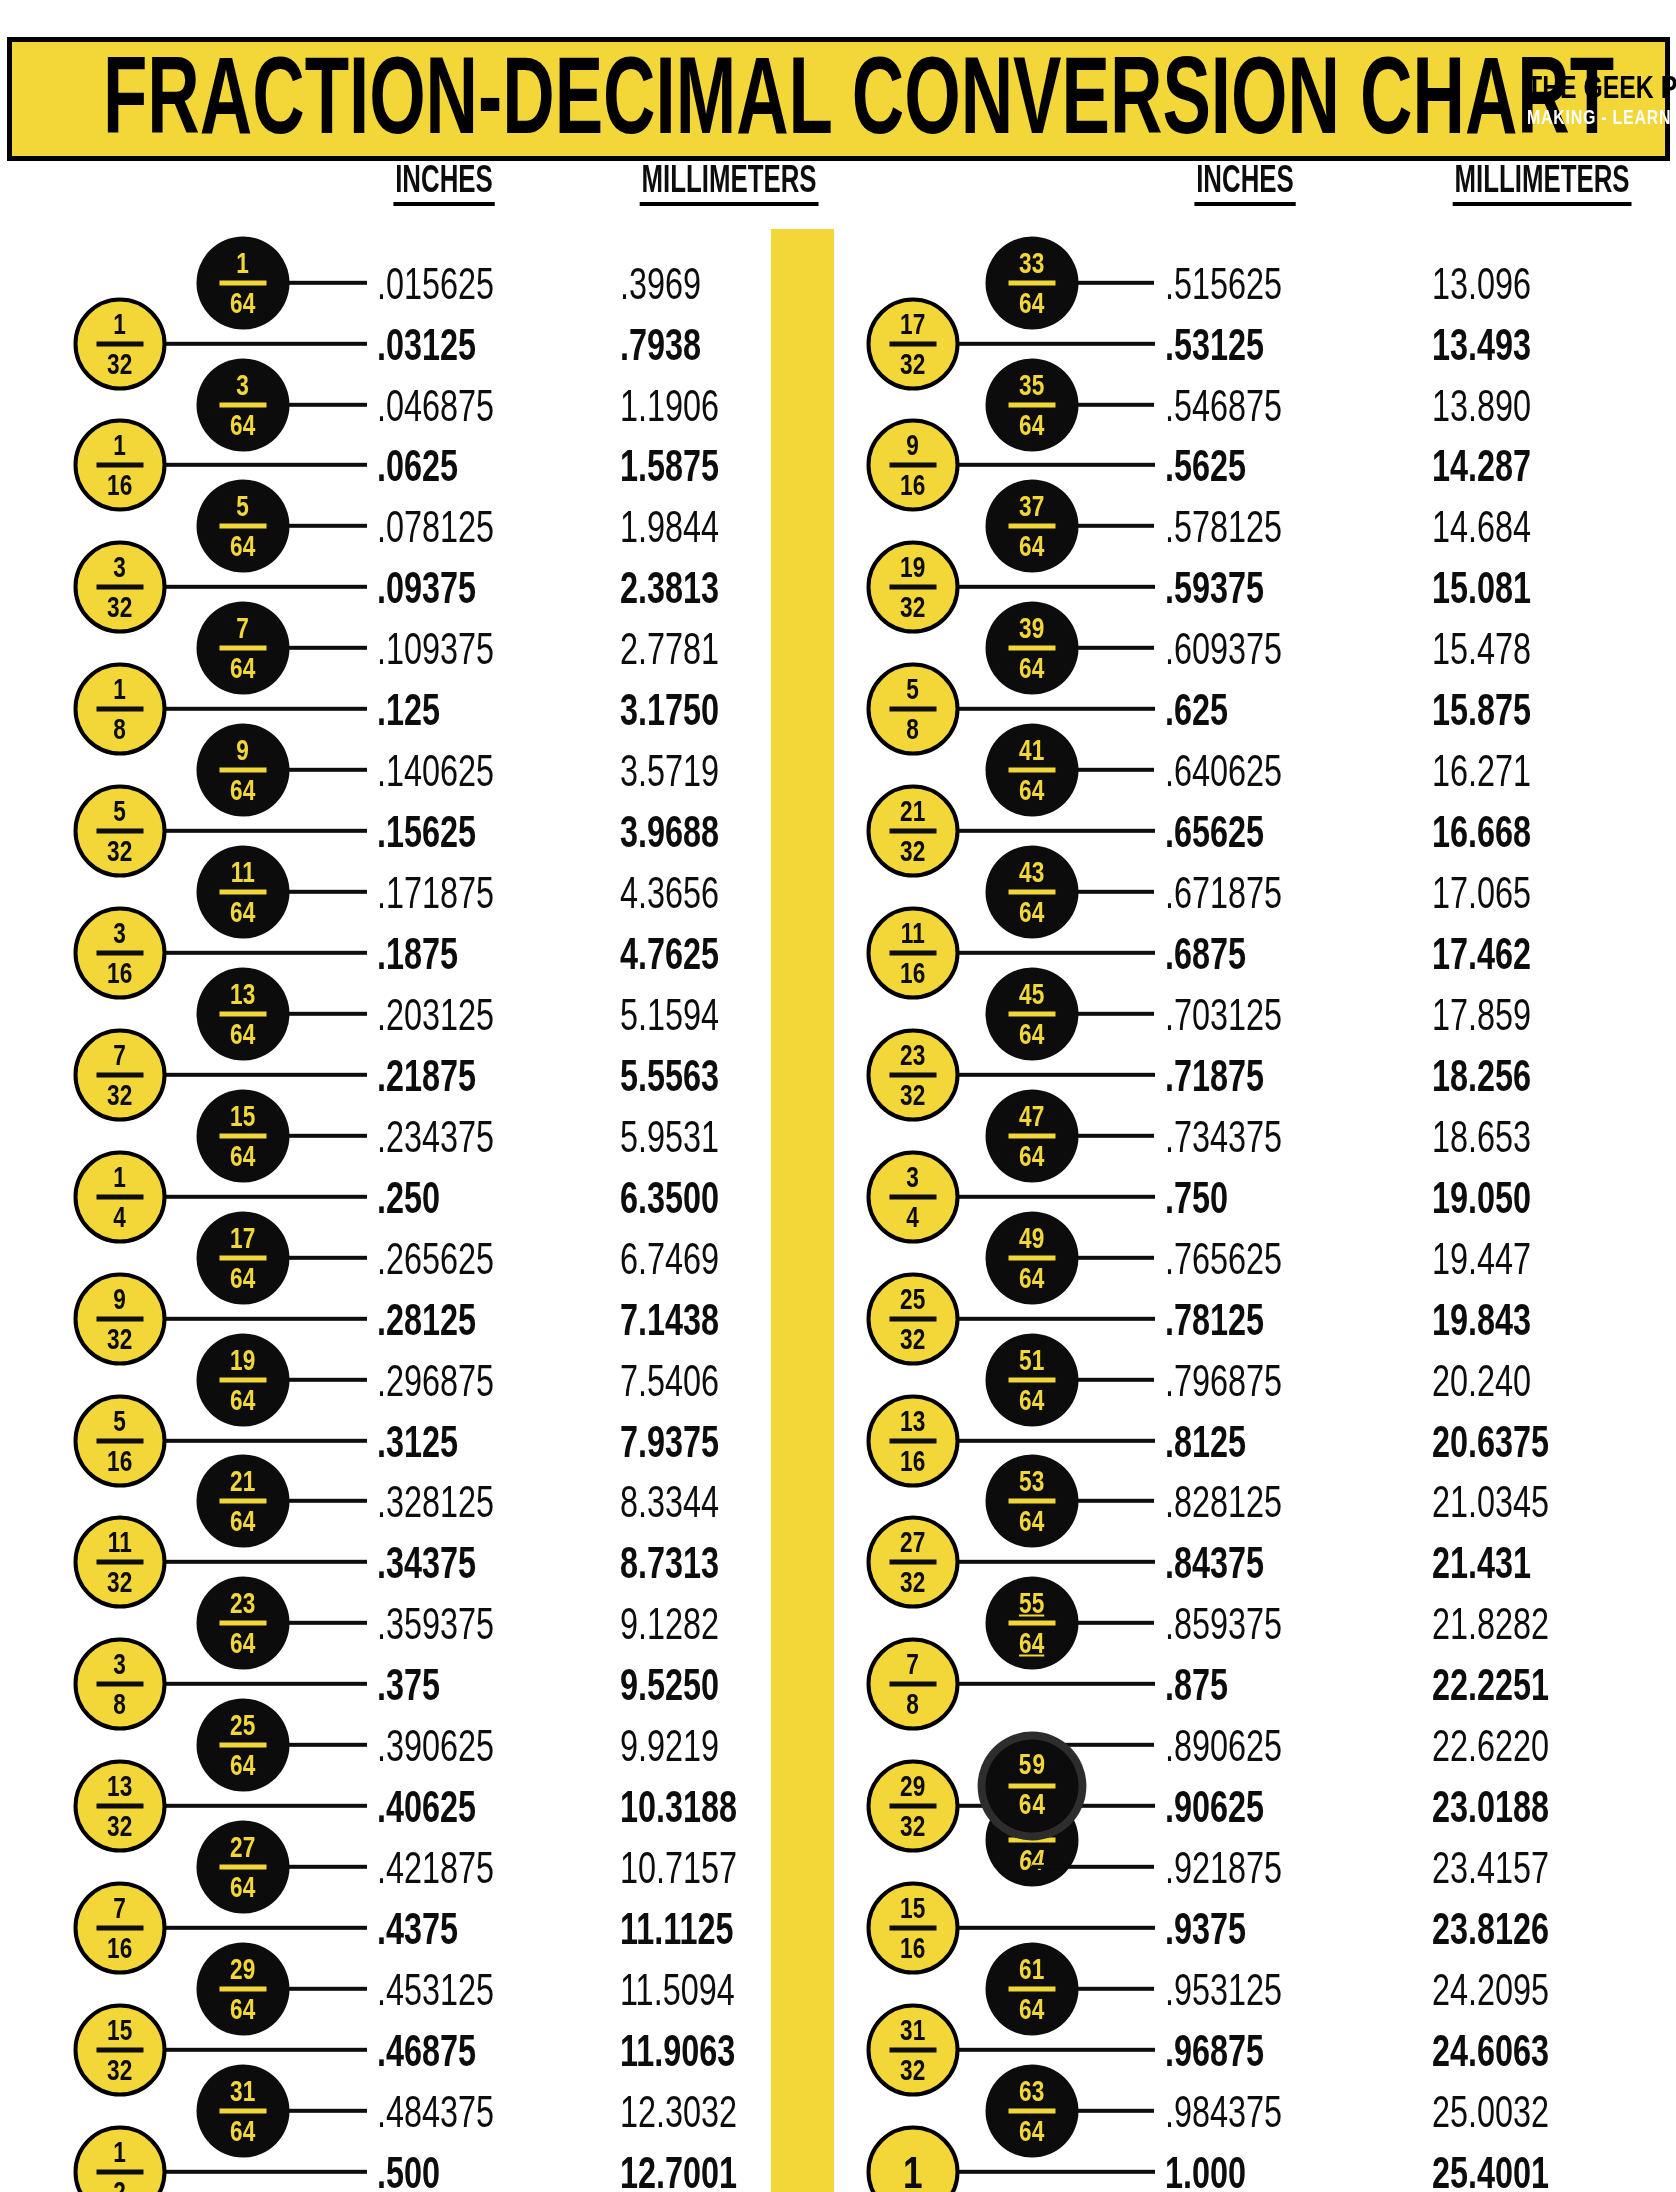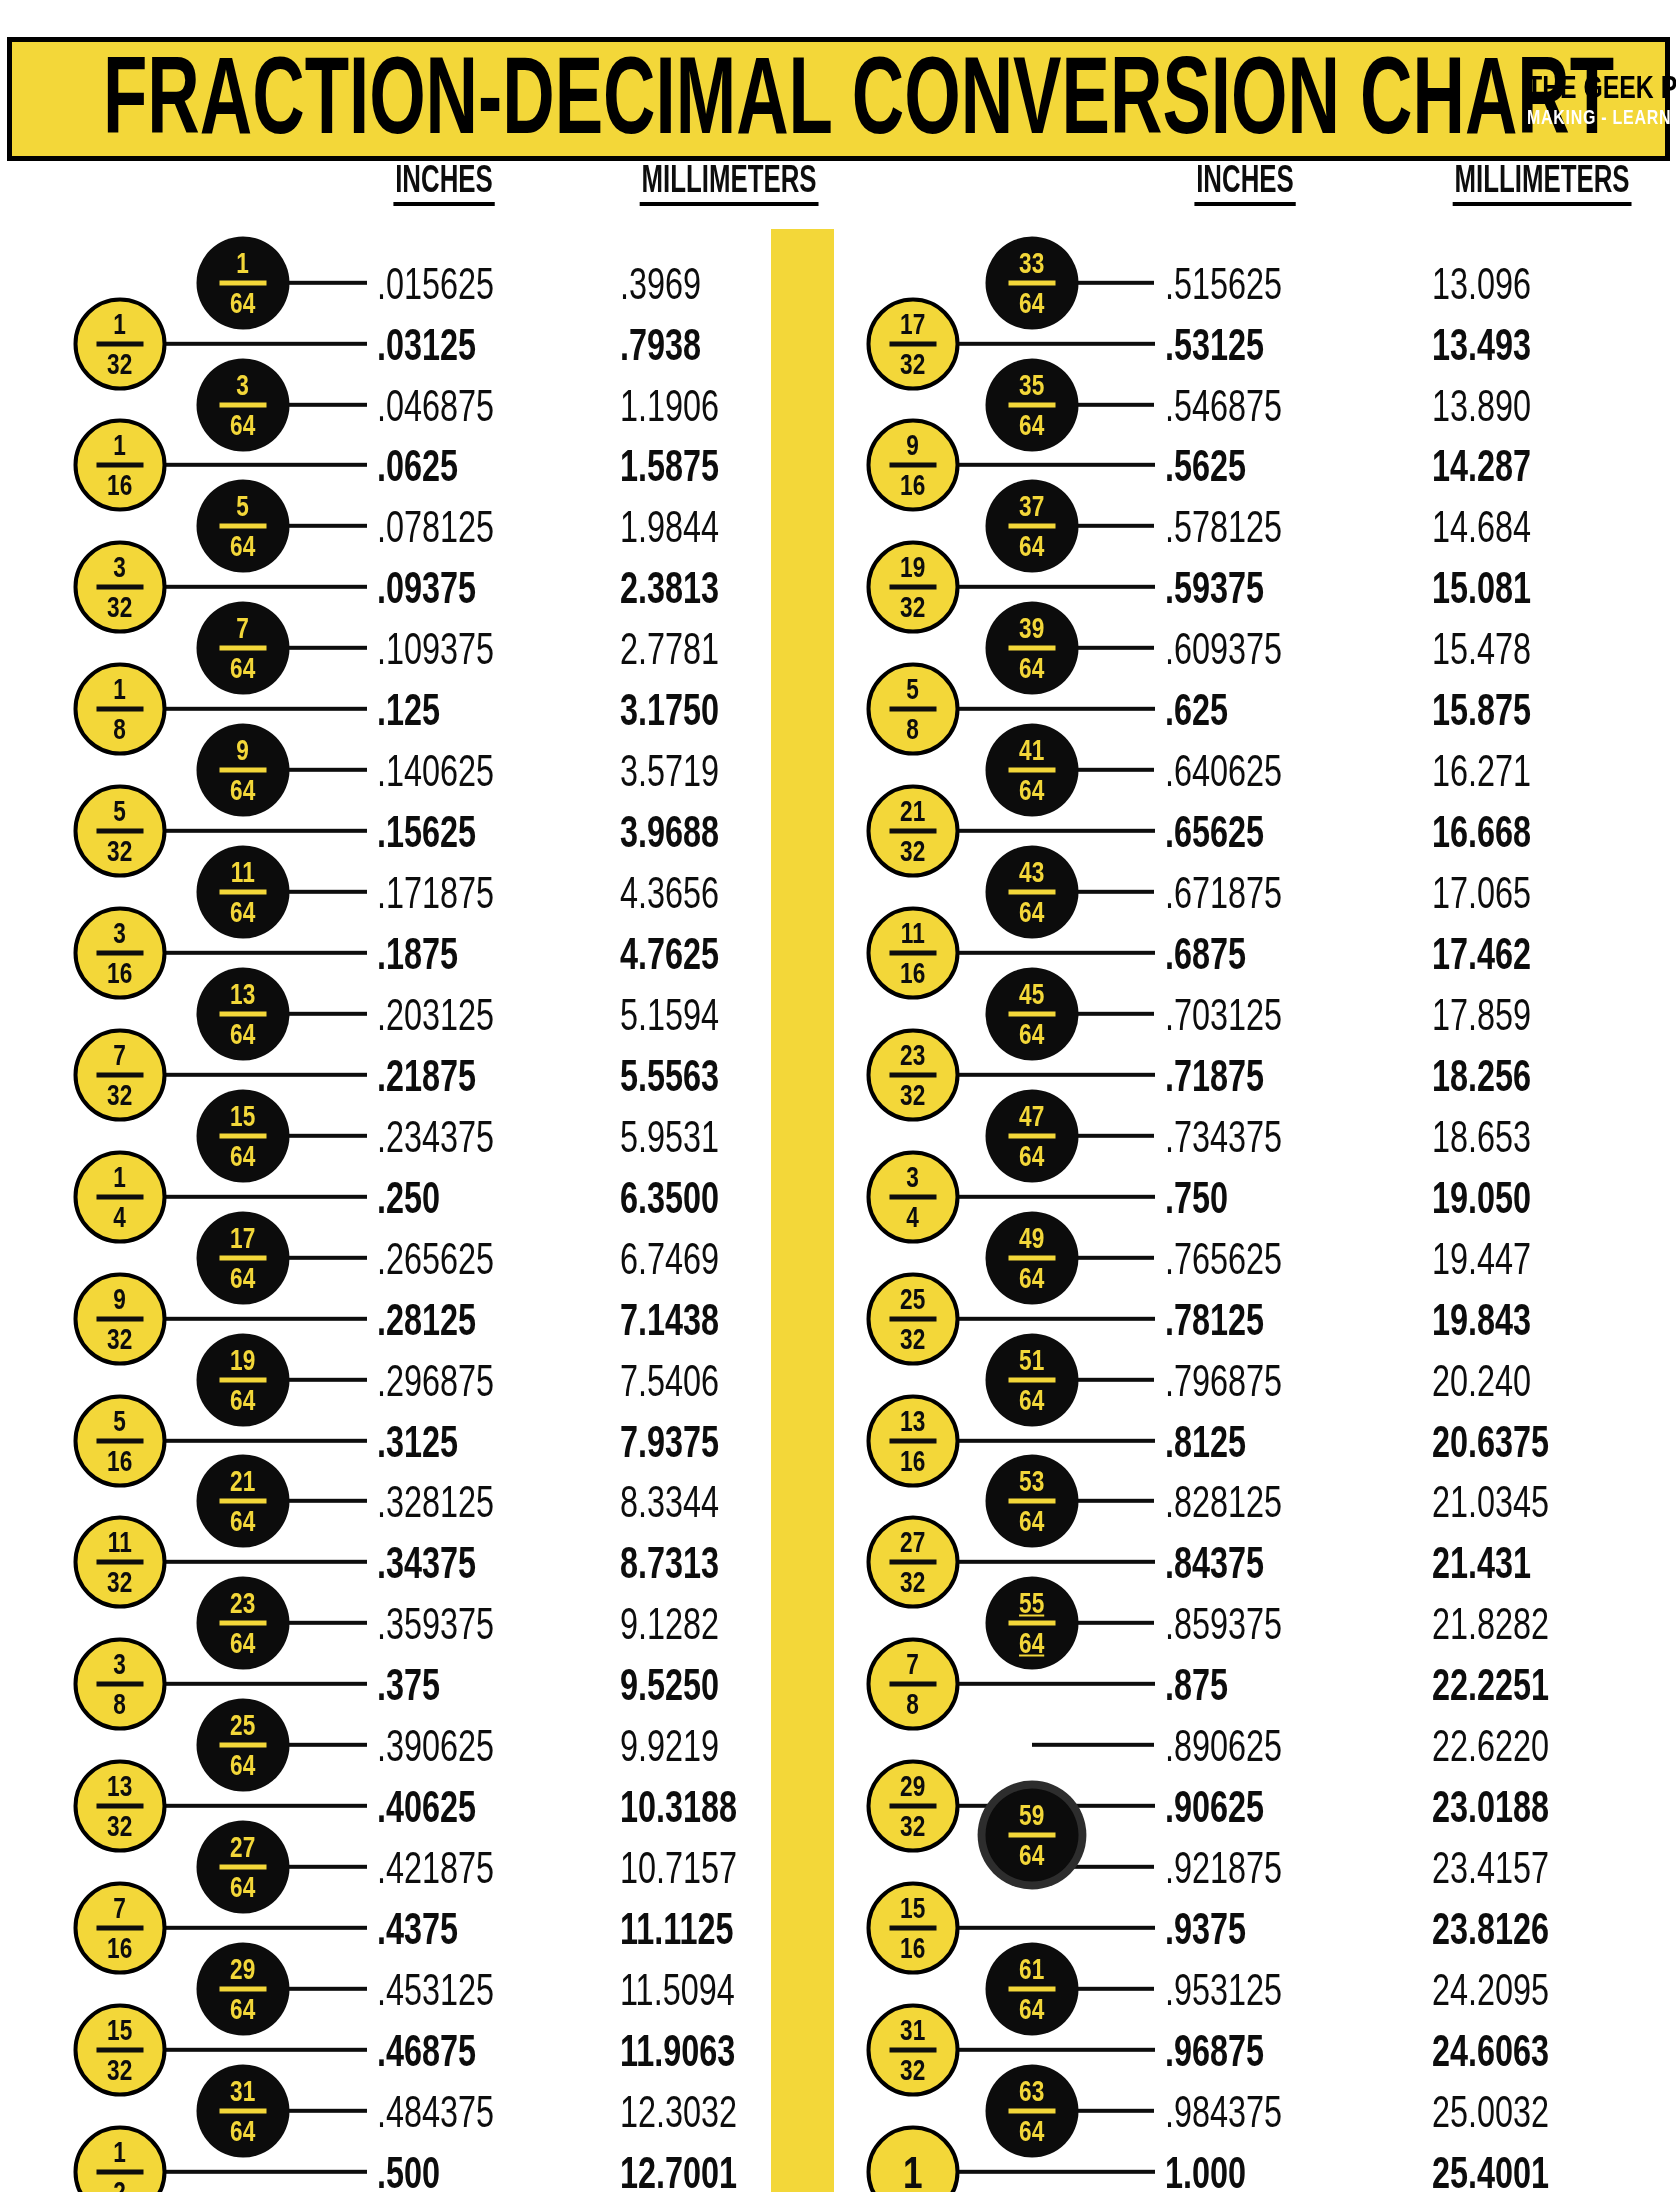--- a/index.html
+++ b/index.html
@@ -564,21 +564,21 @@
       <div class="val" style="left: 1432px; top: 1713px;">22.6220</div>
       <div class="row-line" style="left: 913px; top: 1774px; width: 242px;"></div>
       <div class="badge yellow" style="left: 913px; top: 1774px;">
         <div class="badge-num">29</div>
         <div class="badge-bar"></div>
         <div class="badge-den">32</div>
       </div>
       <div class="val bold" style="left: 1165px; top: 1774px;">.90625</div>
       <div class="val bold" style="left: 1432px; top: 1774px;">23.0188</div>
       <div class="row-line" style="left: 1032px; top: 1835px; width: 122px;"></div>
-      <div class="badge black ring" style="left: 1032px; top: 1803px;">
+      <div class="badge black ring" style="left: 1032px; top: 1754px; font-family: Liberation Mono, monospace;">
         <div class="badge-num">59</div>
         <div class="badge-bar"></div>
         <div class="badge-den">64</div>
       </div>
       <div class="val" style="left: 1165px; top: 1835px;">.921875</div>
       <div class="val" style="left: 1432px; top: 1835px;">23.4157</div>
       <div class="row-line" style="left: 913px; top: 1896px; width: 242px;"></div>
       <div class="badge yellow" style="left: 913px; top: 1896px;">
         <div class="badge-num">15</div>
         <div class="badge-bar"></div>

